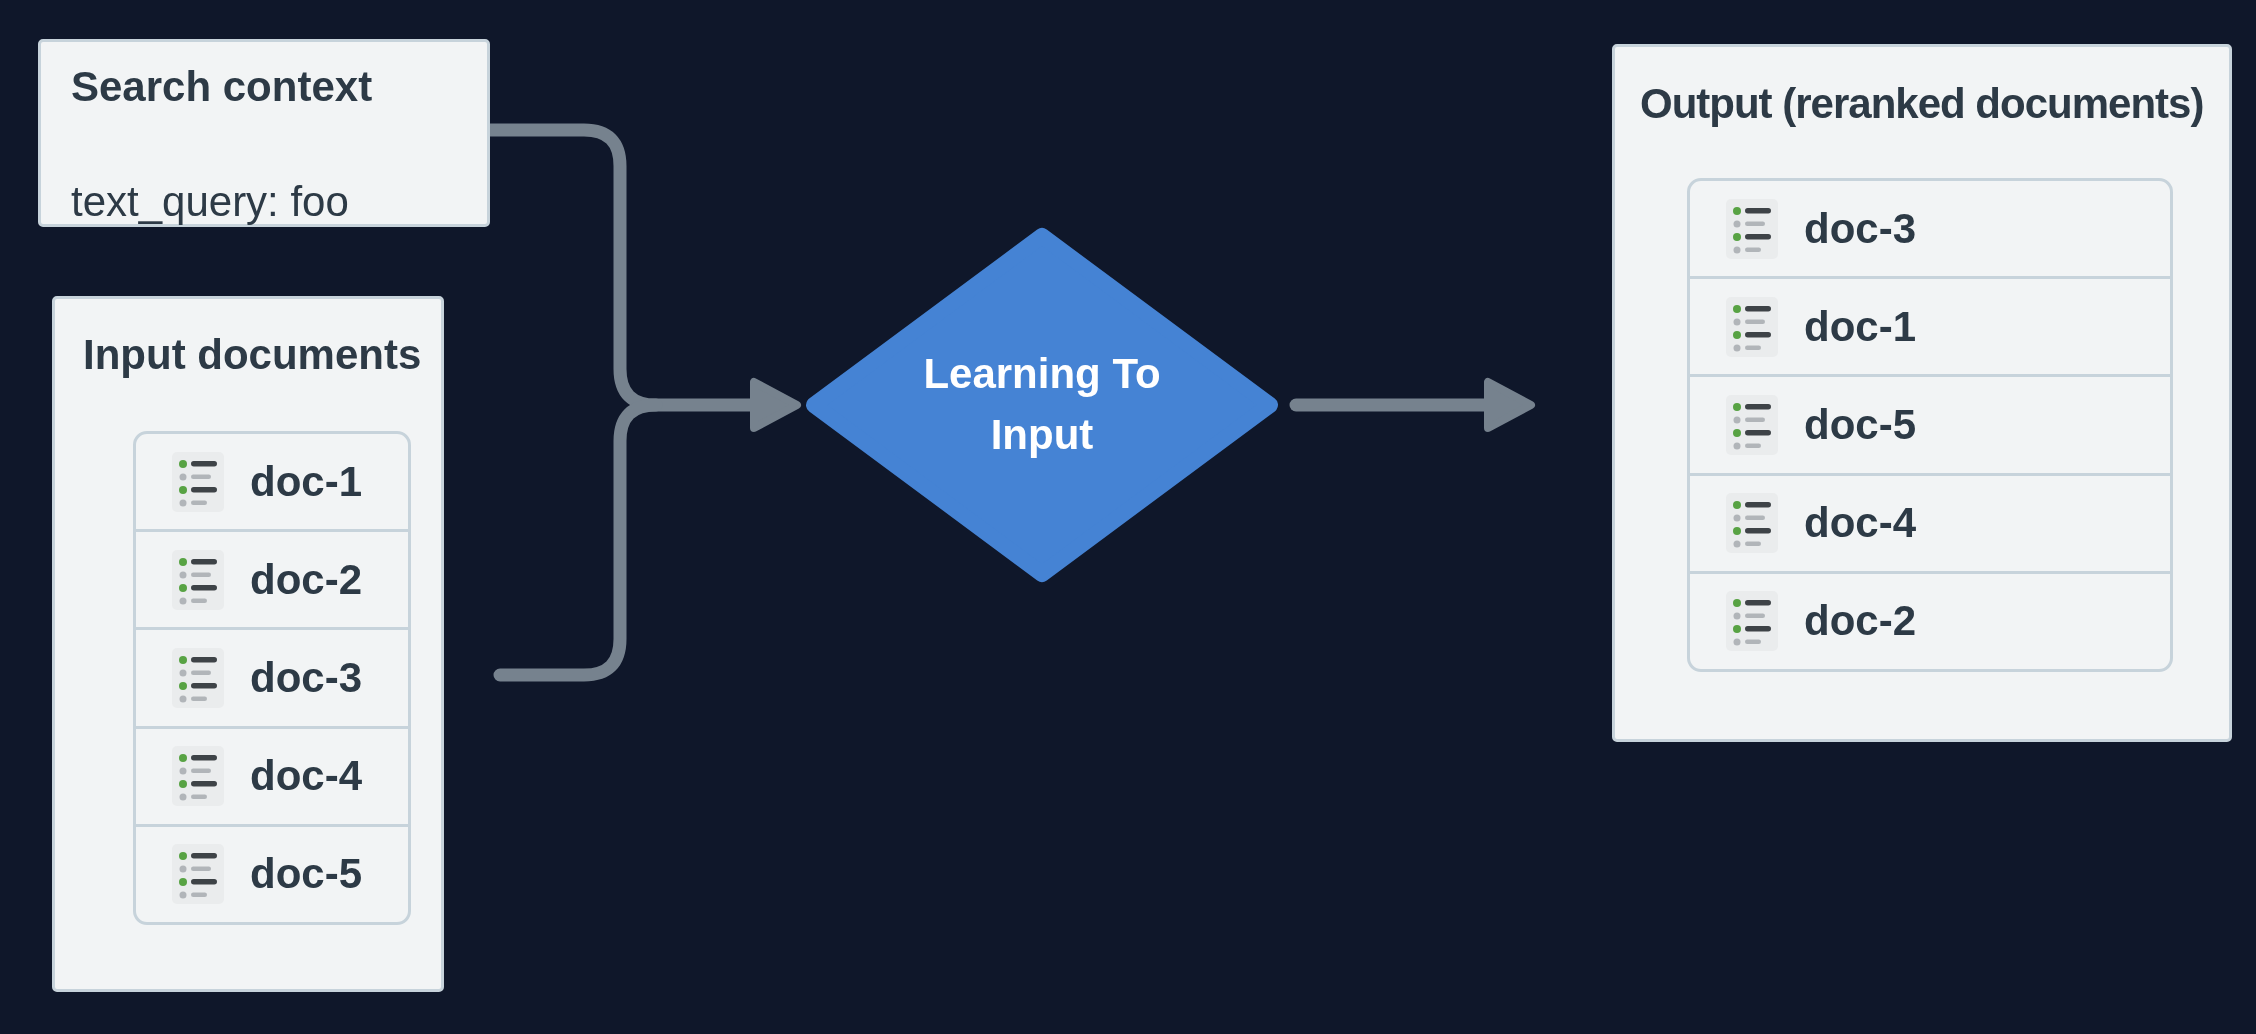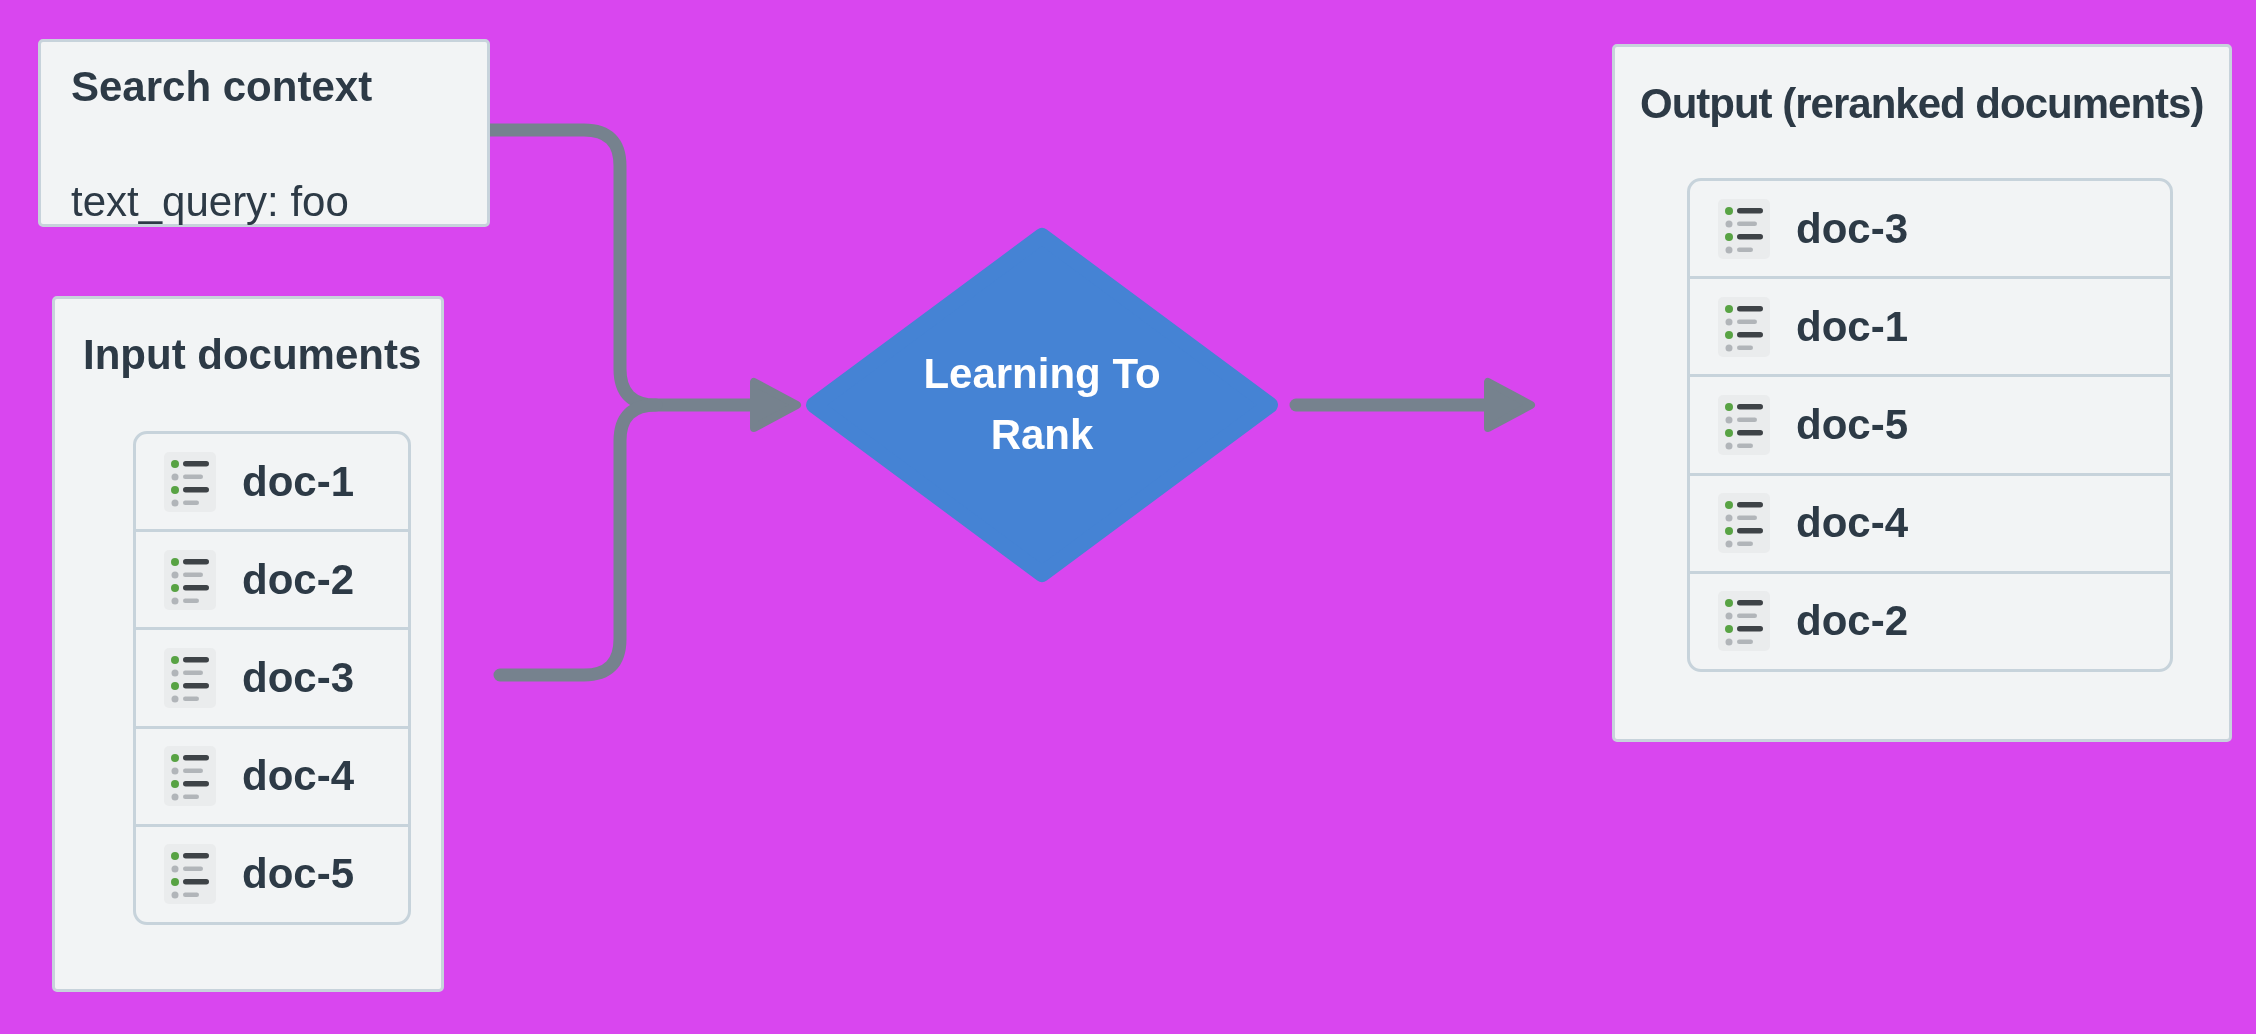--- a/index.html
+++ b/index.html
@@ -1,25 +1,25 @@
 <!DOCTYPE html>
 <html><head>
 <meta charset="utf-8">
 <style>
   html,body{margin:0;padding:0;background:#ffffff;}
   body{font-family:"Liberation Sans",sans-serif;color:#2d3a46;}
-  .canvas{position:relative;width:2256px;height:1034px;background:#d946ef;overflow:hidden;}
+  .canvas{position:relative;width:2256px;height:1034px;background:#0f172a;overflow:hidden;}
 
   .panel{position:absolute;background:#f2f4f5;border:3px solid #c7d3db;border-radius:5px;box-sizing:border-box;}
   .panel-title{position:absolute;font-size:42px;font-weight:bold;line-height:1;white-space:nowrap;}
   .panel-title.tight{letter-spacing:-1px;}
   .query-text{position:absolute;font-size:42px;font-weight:normal;line-height:1;white-space:nowrap;}
 
   .doc-list{position:absolute;display:flex;flex-direction:column;border:3px solid #c7d3db;border-radius:14px;box-sizing:border-box;overflow:hidden;background:#f2f4f5;}
-  .doc-row{flex:1;display:flex;align-items:center;padding-left:28px;gap:26px;}
+  .doc-row{flex:1;display:flex;align-items:center;padding-left:36px;gap:26px;}
   .doc-row + .doc-row{border-top:3px solid #c7d3db;}
   .doc-icon{flex:0 0 auto;display:block;}
   .doc-label{font-size:42px;font-weight:bold;line-height:1;}
 
   .connector-layer{position:absolute;left:0;top:0;pointer-events:none;}
   .diamond-label{position:absolute;left:1042px;top:405px;transform:translate(-50%,-50%);
     color:#ffffff;font-size:42px;font-weight:bold;line-height:1.45;text-align:center;white-space:pre-line;}
 
   
   #search-box{left:38px;top:39px;width:452px;height:188px;}
@@ -130,21 +130,21 @@
             <rect x="19" y="35" width="26" height="5.5" rx="2.75" fill="#3e4347"></rect>
             <circle cx="11" cy="51" r="3.5" fill="#b1b5b9"></circle>
             <rect x="19" y="48.5" width="16" height="4.5" rx="2.25" fill="#b1b5b9"></rect>
           </svg>
           <span class="doc-label">doc-5</span>
         </div>
       </div>
   </div>
 
   <div class="diamond-label">Learning To
-Rank</div>
+Input</div>
 
   <div class="panel" id="output-box">
     <div class="panel-title tight">Output (reranked documents)</div>
     <div class="doc-list">
 
         <div class="doc-row">
           <svg class="doc-icon" width="52" height="60" viewBox="0 0 52 60" aria-hidden="true">
             <rect width="52" height="60" rx="5" fill="#eaeced"></rect>
             <circle cx="11" cy="12" r="4" fill="#58a344"></circle>
             <rect x="19" y="9" width="26" height="5.5" rx="2.75" fill="#3e4347"></rect>

